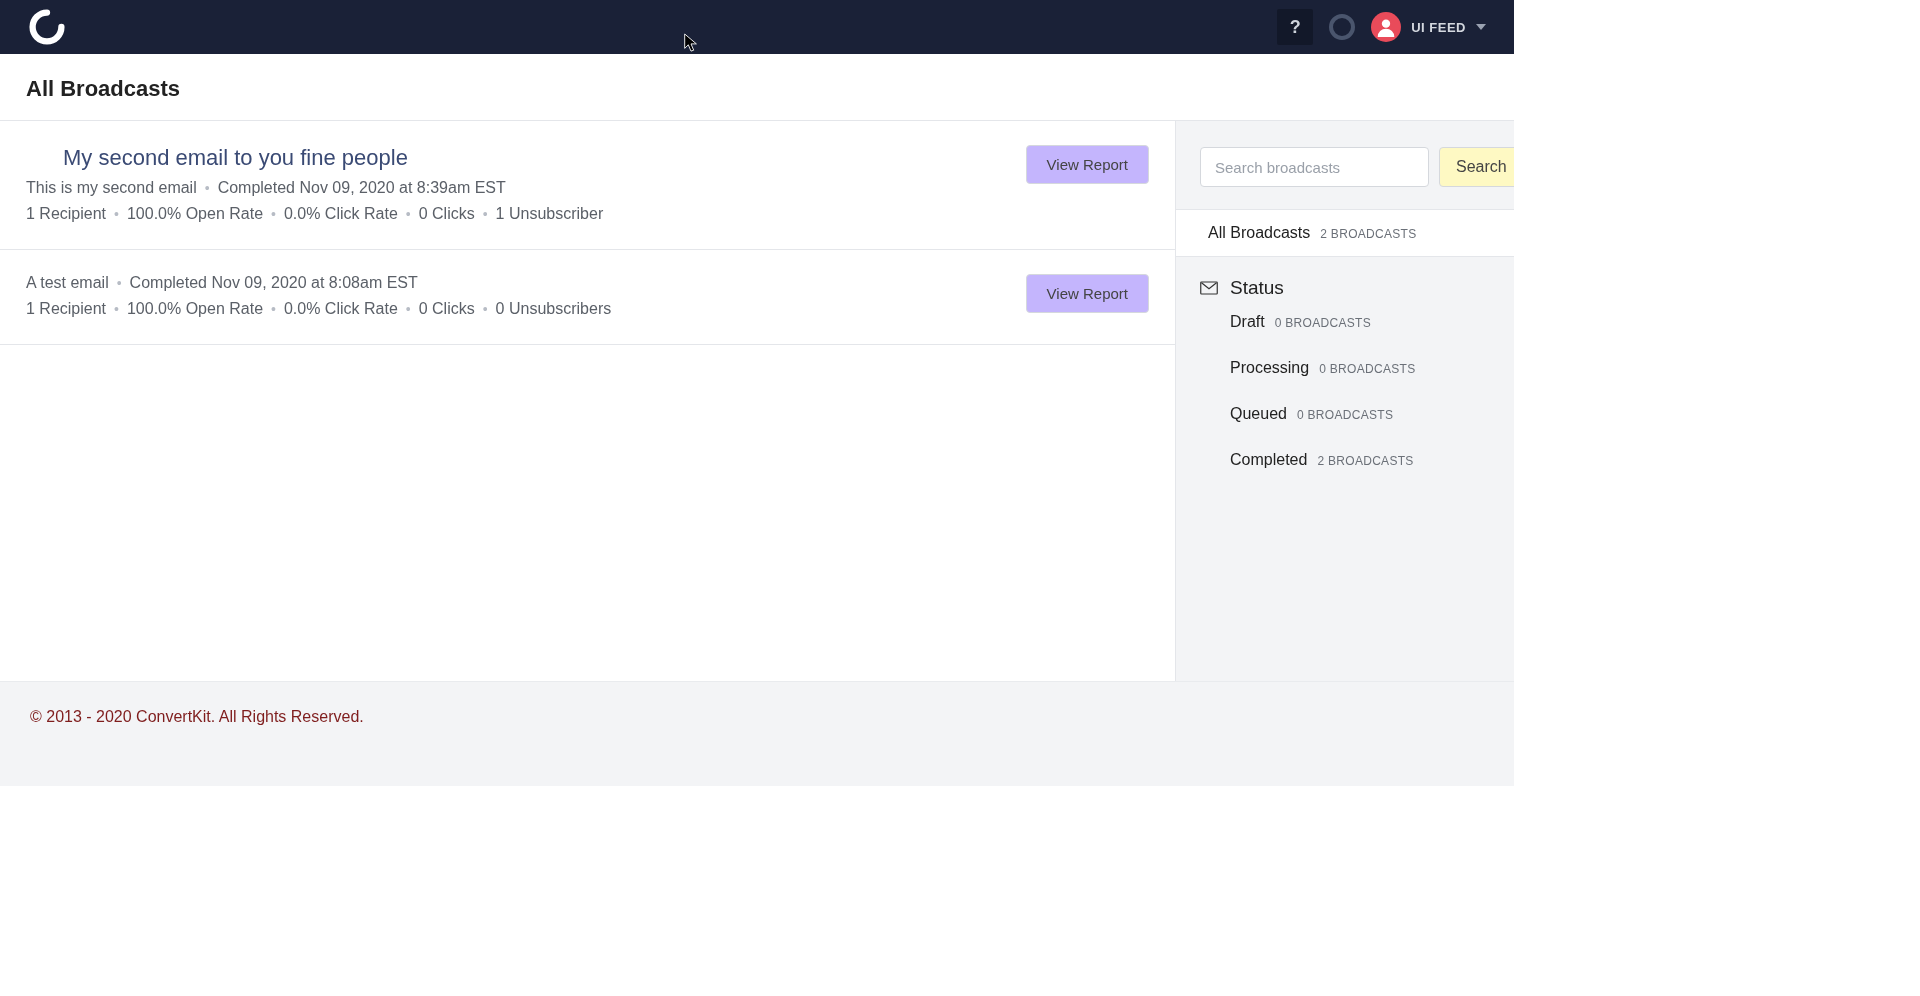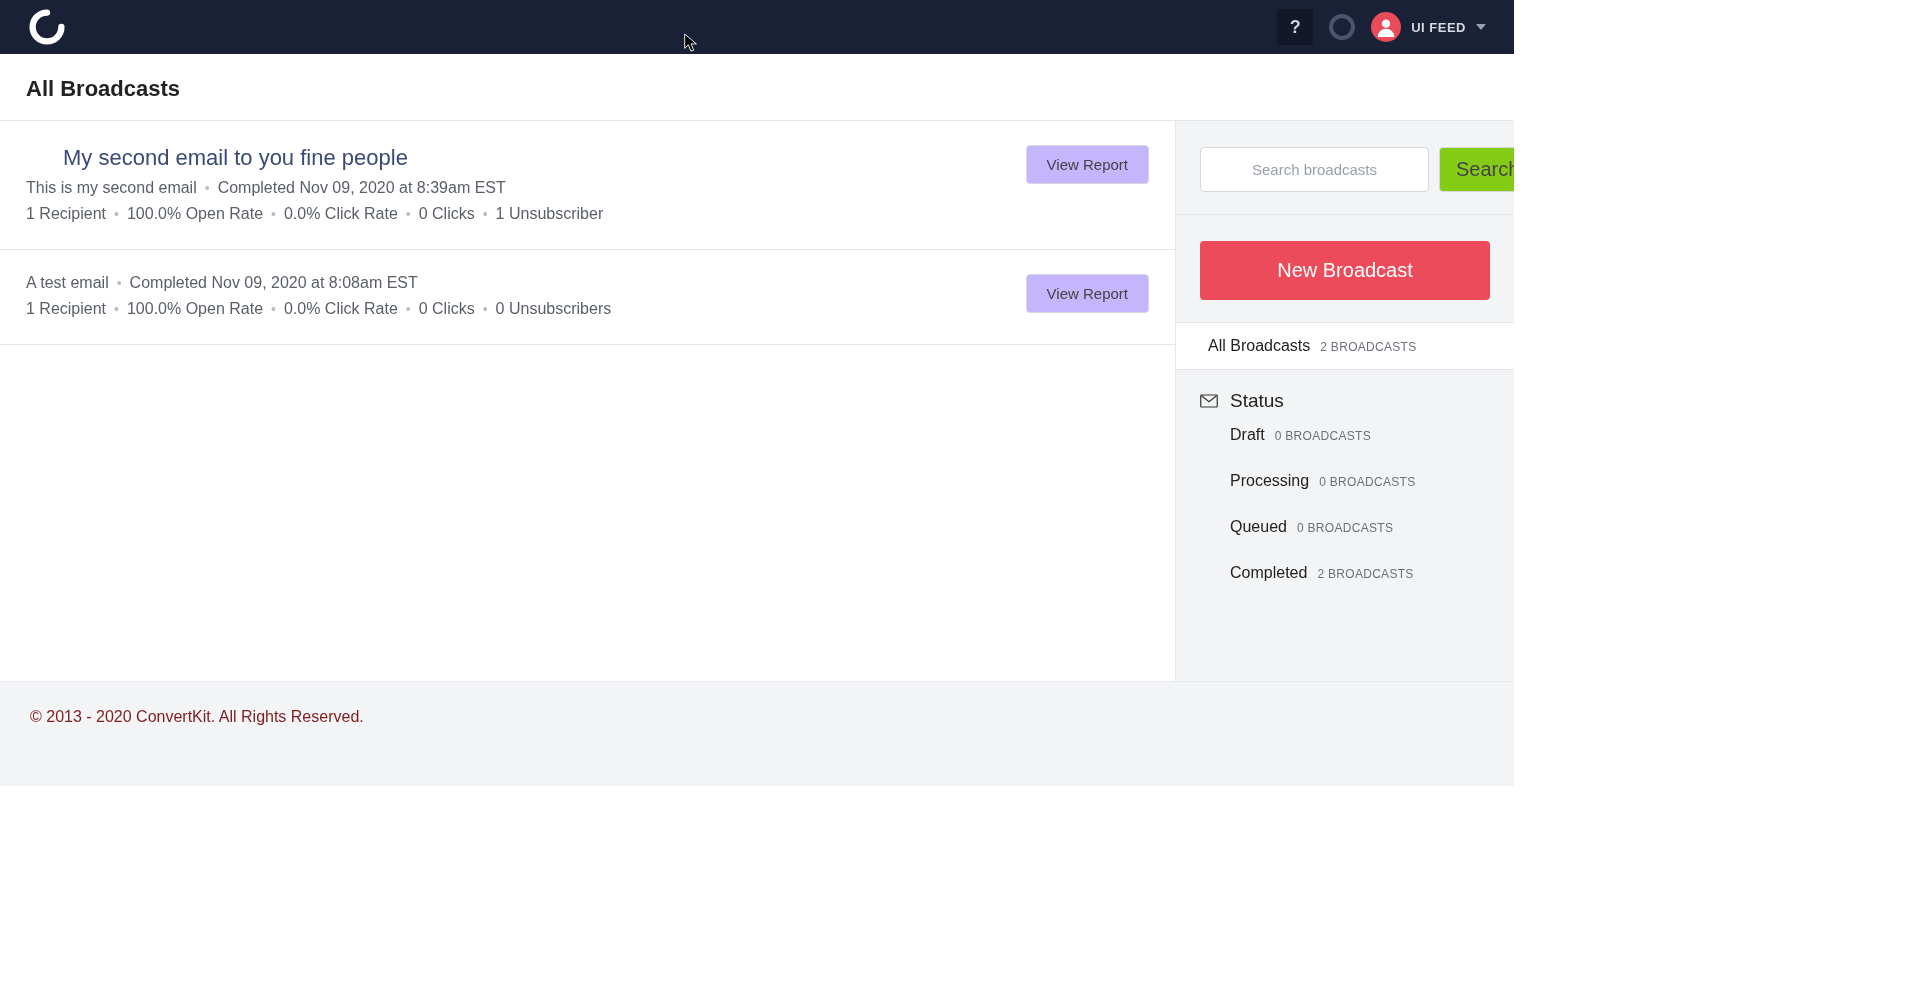--- a/index.html
+++ b/index.html
@@ -97,26 +97,26 @@
     border:1px solid #d5d8dd; background:#c4b5fd; color:#444;
     font-size:15px; padding:10px 20px; border-radius:4px; cursor:pointer;
     white-space:nowrap;
   }
 
   
   .side-block { padding:26px 24px 22px 24px; border-bottom:1px solid #e4e6ea;}
   .search-row { display:flex; gap:10px; }
   .search-input {
     flex:1;border:1px solid #d5d8dd;border-radius:4px;
-    padding:10px 14px;font-size:15px;color:#555;background:#fff;text-align:center;
+    padding:10px 14px;font-size:15px;color:#555;background:#fff;
   }
   .search-input::placeholder{color:#9aa0a9;}
   .search-btn {
-    border:1px solid #d5d8dd;background:#84cc16;border-radius:4px;
-    padding:10px 16px;font-size:20px;color:#444;cursor:pointer;
+    border:1px solid #d5d8dd;background:#fef9c3;border-radius:4px;
+    padding:10px 16px;font-size:16px;color:#444;cursor:pointer;
   }
   .new-broadcast-btn{
     width:100%;
     background:#ec4b5b;color:#fff;border:none;border-radius:4px;
     font-size:20px;font-weight:500;padding:18px 0;cursor:pointer;
   }
   .filter-all {
     padding:14px 24px 14px 32px;
     border-bottom:1px solid #e4e6ea;
     background:#fff;
@@ -226,23 +226,20 @@
 
   </div>
 
   <div class="side-col">
     <div class="side-block">
       <div class="search-row">
         <input class="search-input" type="text" placeholder="Search broadcasts" style="">
         <button class="search-btn">Search</button>
       </div>
     </div>
-    <div class="side-block">
-      <button class="new-broadcast-btn">New Broadcast</button>
-    </div>
     <div class="filter-all">
       <span class="f-label">All Broadcasts</span>
       <span class="filter-count">2 BROADCASTS</span>
     </div>
     <div class="status-block">
       <div class="status-header">
         <svg class="mail-icon" viewBox="0 0 24 18">
           <rect x="1" y="1" width="22" height="16" rx="1" fill="none" stroke="#333" stroke-width="1.6"></rect>
           <path d="M2 2 L12 10 L22 2" fill="none" stroke="#333" stroke-width="1.6"></path>
         </svg>

